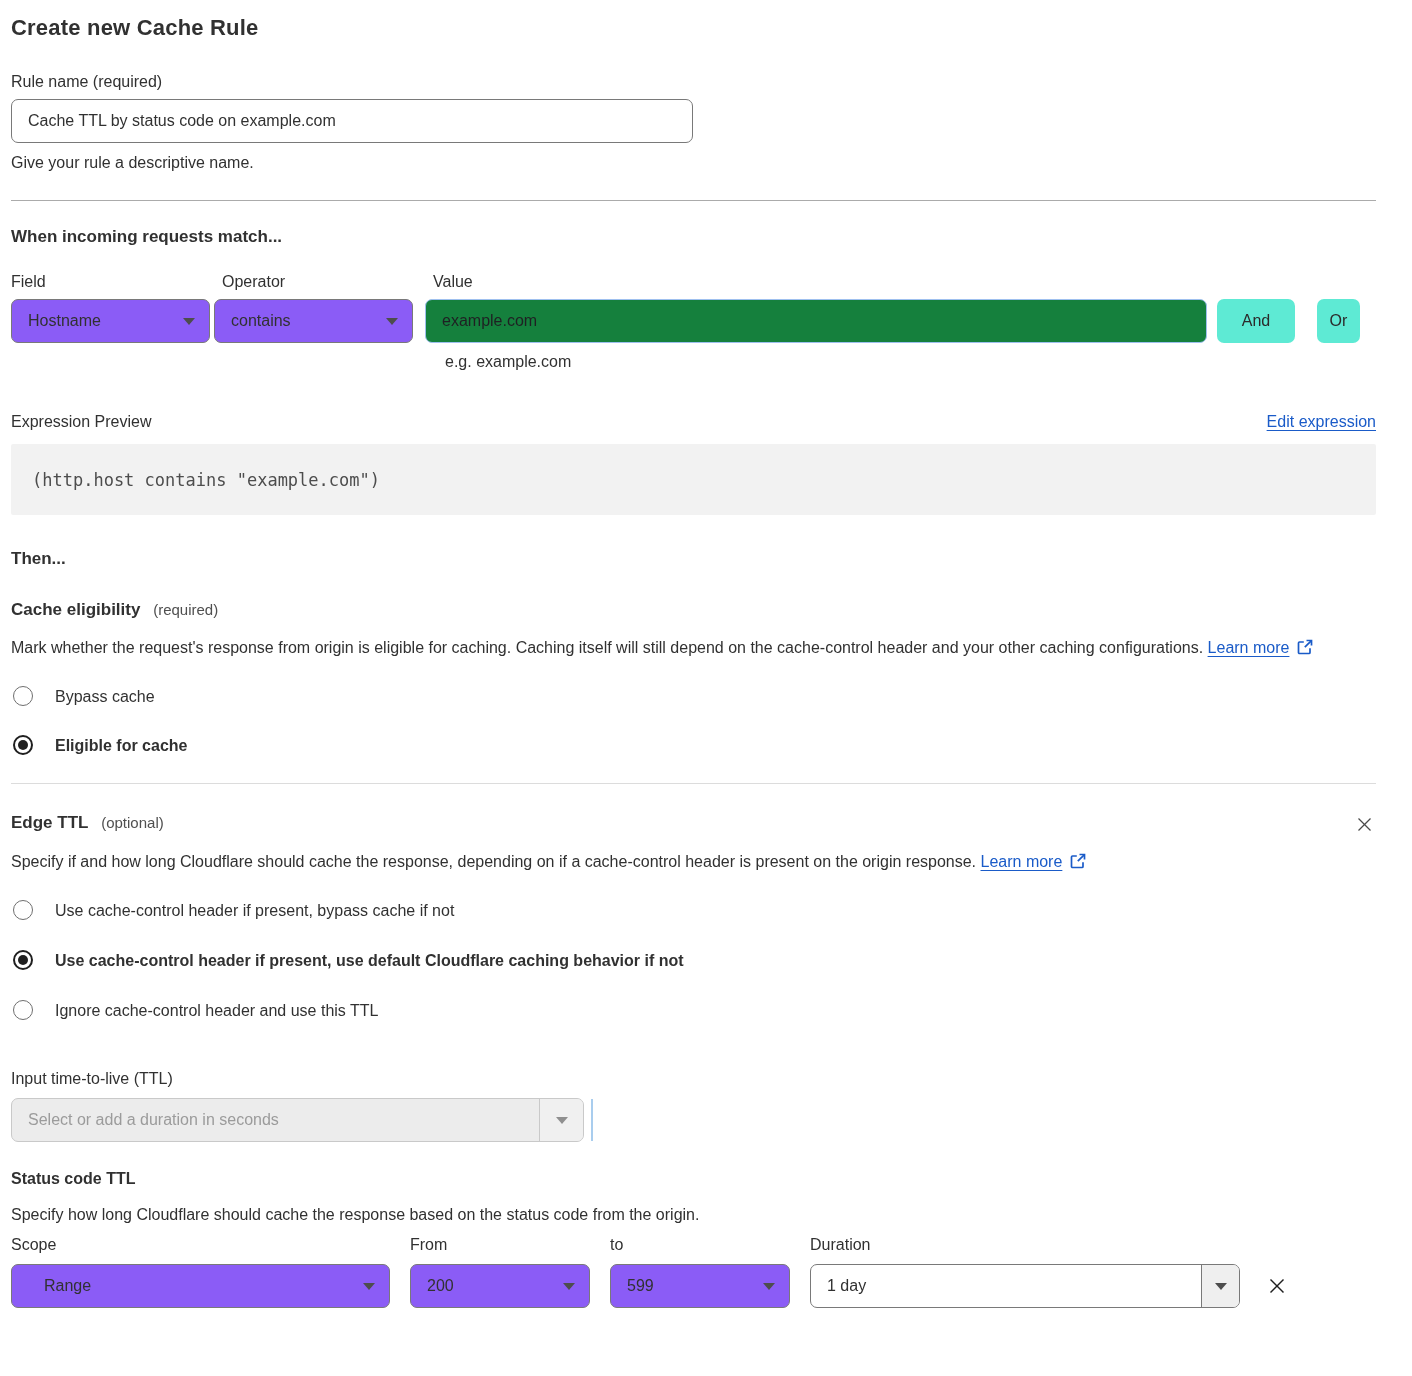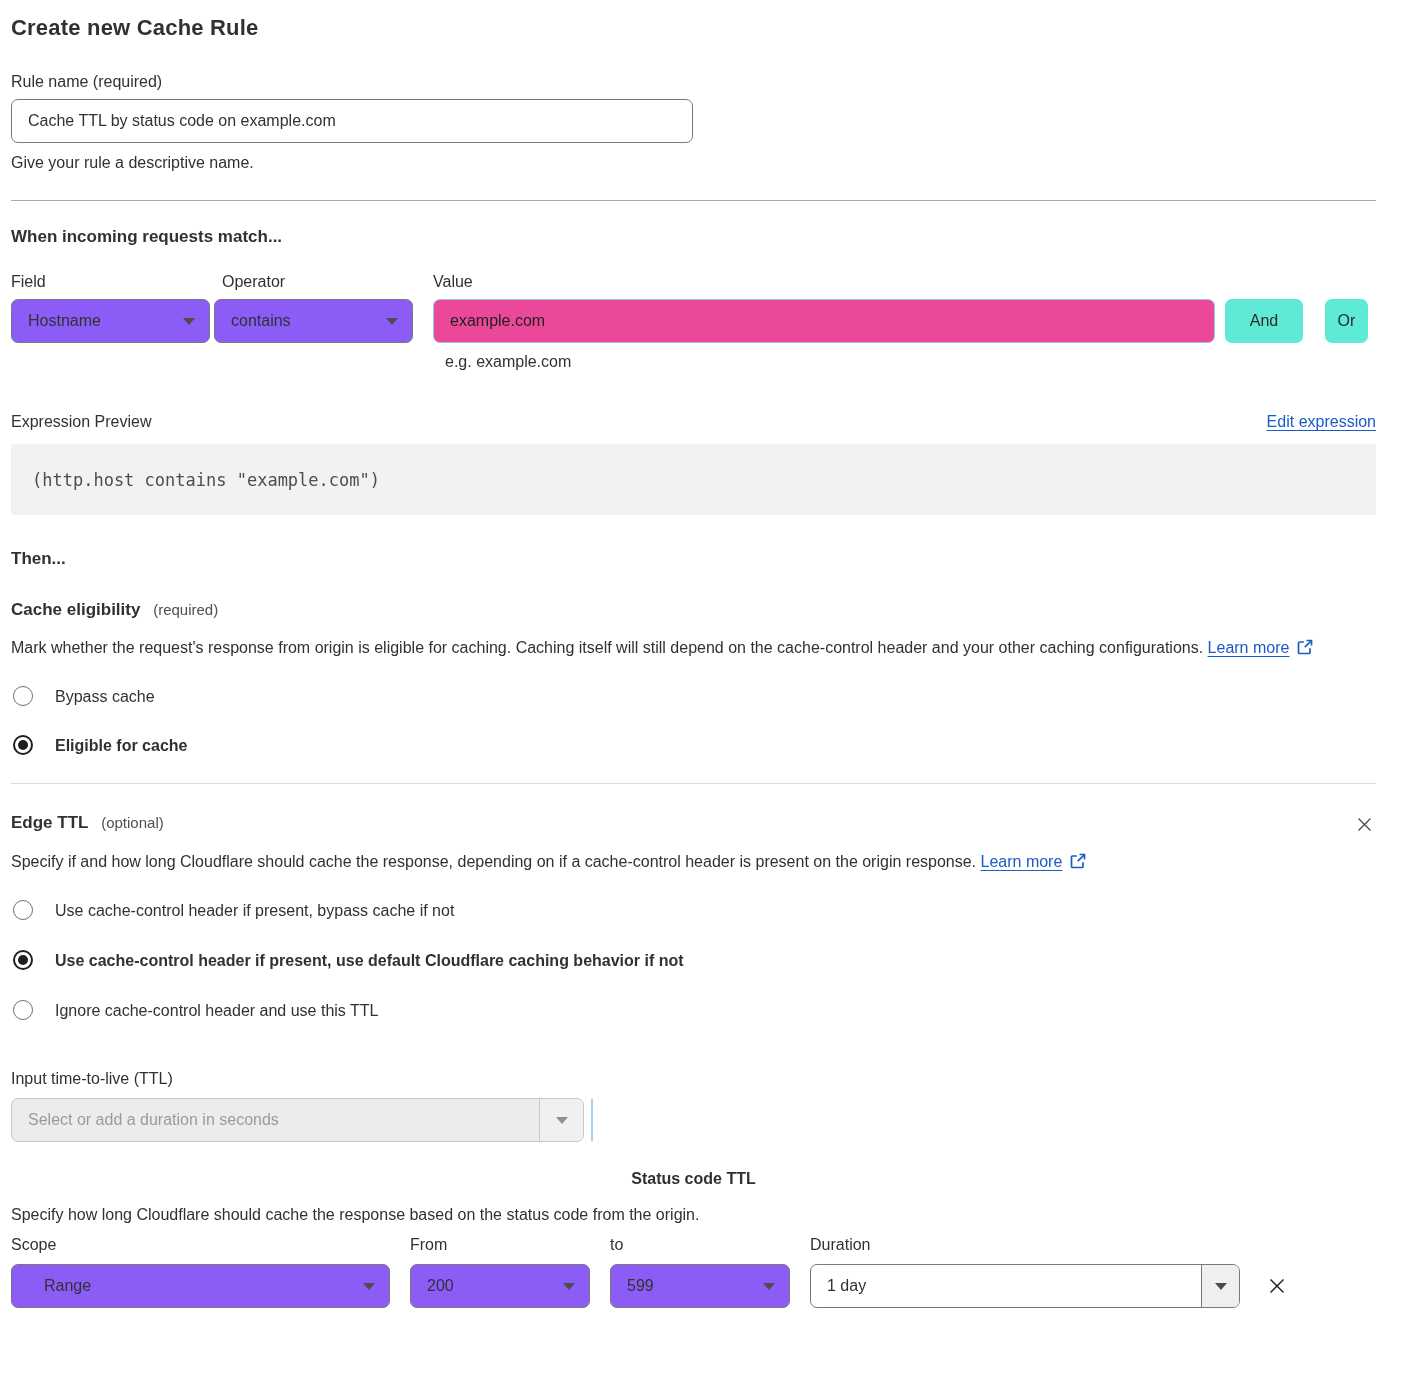--- a/index.html
+++ b/index.html
@@ -46,23 +46,23 @@
   }
   .select-box .sel-text { flex: 1; }
   .caret {
     width: 0; height: 0; flex: none;
     border-left: 6px solid transparent; border-right: 6px solid transparent;
     border-top: 7px solid #4d4d4d;
   }
   .sel-field { width: 199px; }
   .sel-operator { width: 199px; margin-left: 4px; }
   .value-input {
-    width: 782px; height: 44px; margin-left: 20px;
+    width: 782px; height: 44px; margin-left: 12px;
     border: 1px solid #9fc0ef; border-radius: 7px;
-    background: #ec4899; padding: 0 16px;
+    background: #15803d; padding: 0 16px;
     font-family: inherit; font-size: 16px; color: #1f2023; outline: none;
   }
   .btn-gray {
     height: 44px; border: none; border-radius: 7px;
     background: #5eead4; color: #2b2b2b;
     font-family: inherit; font-size: 16px; cursor: pointer;
   }
   .btn-and { width: 78px; margin-left: 10px; }
   .btn-or  { width: 43px; margin-left: 22px; }
 
@@ -116,21 +116,21 @@
     flex: 1; display: flex; align-items: center; padding-left: 16px;
     color: #9b9b9b; font-size: 16px;
   }
   .disabled-select .caret-cell {
     flex: none; width: 44px; border-left: 1px solid #c9c9c9;
     display: flex; align-items: center; justify-content: center; background: #f0f0f0;
   }
   .disabled-select .caret { border-top-color: #8f8f8f; }
   .focus-bar { width: 2px; height: 42px; background: #a9cdee; margin-left: 7px; }
 
-  h3.status-heading { margin-top: 26px; font-size: 16px; font-weight: 700; line-height: 22px; text-align: center; }
+  h3.status-heading { margin-top: 26px; font-size: 16px; font-weight: 700; line-height: 22px; }
   p.status-desc { margin-top: 14px; font-size: 16px; line-height: 22px; }
 
   .status-labels { display: flex; margin-top: 8px; font-size: 16px; line-height: 22px; }
   .status-labels .l-scope { width: 399px; }
   .status-labels .l-from { width: 200px; }
   .status-labels .l-to { width: 200px; }
 
   .status-row { display: flex; margin-top: 8px; align-items: center; }
   .sel-scope { width: 379px; padding-left: 32px; }
   .sel-from { width: 180px; margin-left: 20px; }

